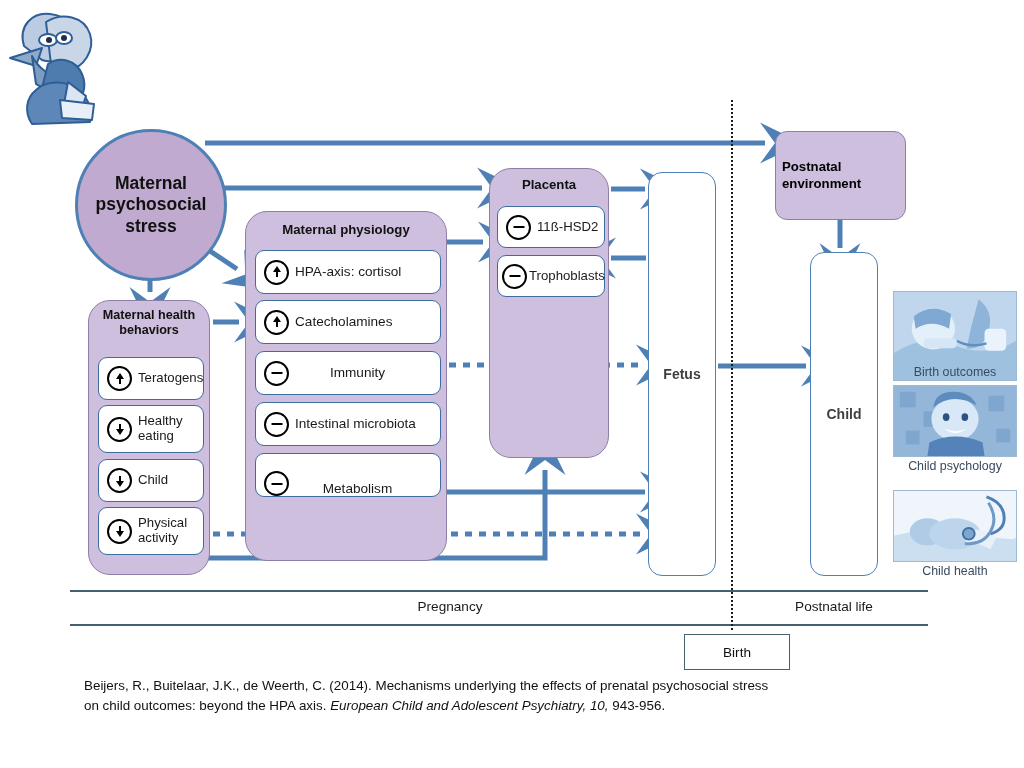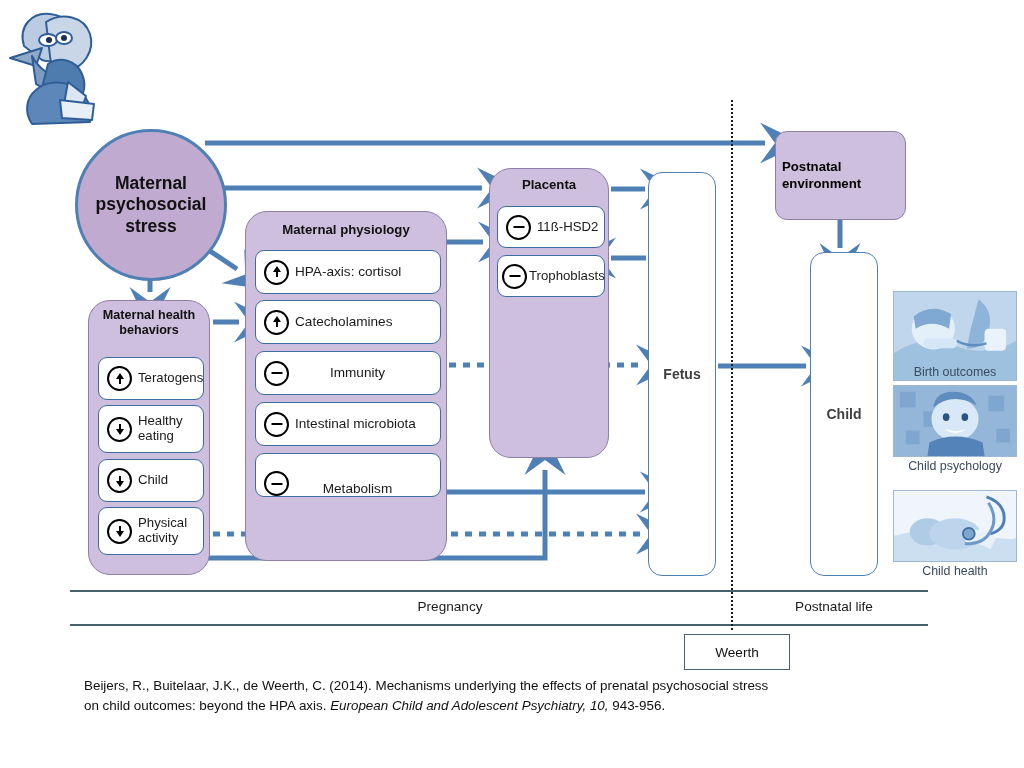--- a/index.html
+++ b/index.html
@@ -285,21 +285,21 @@
     </div>
     <div class="cap" style="top:74px;font-size:12.4px;">Child health</div>
   </div>
 
   <div class="tl-line" style="left:70px;top:590px;width:858px;"></div>
   <div class="tl-line" style="left:70px;top:624px;width:858px;"></div>
   <div class="dotted-v" style="left:731px;top:100px;height:530px;"></div>
   <div class="tl-label" style="left:330px;top:599px;width:240px;font-size:13.6px;">Pregnancy</div>
   <div class="tl-label" style="left:740px;top:599px;width:188px;font-size:13.6px;">Postnatal life</div>
   <div class="birth-box" style="left:684px;top:634px;width:104px;height:34px;font-size:13.6px;">
-    <span>Weerth</span>
+    <span>Birth</span>
   </div>
 
   <div class="citation" style="left:84px;top:676px;width:860px;font-size:13.4px;">
     <div>Beijers, R., Buitelaar, J.K., de Weerth, C. (2014). Mechanisms underlying the effects of prenatal  psychosocial stress</div>
     <div>
       <span>on child outcomes: beyond the HPA axis. </span><span class="ital">European Child and Adolescent Psychiatry, 10,</span><span> 943-956.</span>
     </div>
   </div>
 
 </div>

